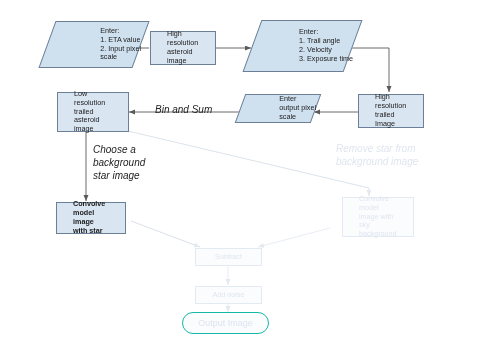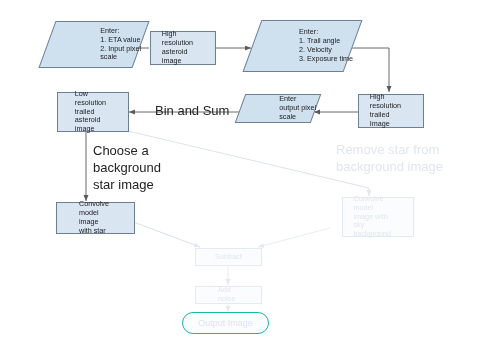--- a/index.html
+++ b/index.html
@@ -32,21 +32,21 @@
   }
   .node .txt {
     display: block;
     white-space: pre-line;
     line-height: 1.22;
   }
   
   .box {
     background: #dae5f2;
     border: 1px solid #6b7f96;
-    padding: 3px 22px;
+    padding: 3px 16px;
     font-size: 7.2px;
     color: #1b1b1b;
   }
   
   .box.faded {
     background: #fbfcfe;
     border: 1px solid #e4eaf2;
     color: #dfe6ef;
   }
   
@@ -79,24 +79,25 @@
     position: relative;
     z-index: 1;
     font-size: 7.2px;
     color: #1b1b1b;
     padding-left: 12px;
   }
   
   .label {
     position: absolute;
     z-index: 2;
-    font-size: 13px;
+    font-size: 10px;
     color: #232323;
     white-space: pre-line;
     line-height: 1.3;
+    font-style: italic;
   }
   .label.dim {
     color: #dfe6ef;
   }
 </style>
 </head>
 <body>
 
 <div id="canvas">
 
@@ -174,21 +175,21 @@
 
   <div class="label" style="left:155px; top:103px;">Bin and Sum</div>
 
   <div class="label" style="left:93px; top:143px;">Choose a
 background
 star image</div>
 
   <div class="label dim" style="left:311px; top:142px;margin-left:25px;">Remove star from
 background image</div>
 
-  <div class="node box" style="left:56px; top:202px; width:79px; height:32px;">
+  <div class="node box" style="left:56px; top:202px; width:70px; height:32px;font-weight:bold;">
     <span class="txt">Convolve model
 image with star</span>
   </div>
 
   <div class="node box faded" style="left:334px; top:197px; width:72px; height:40px;margin-left:8px;">
     <span class="txt">Convolve model
 image with sky
 background</span>
   </div>
 

